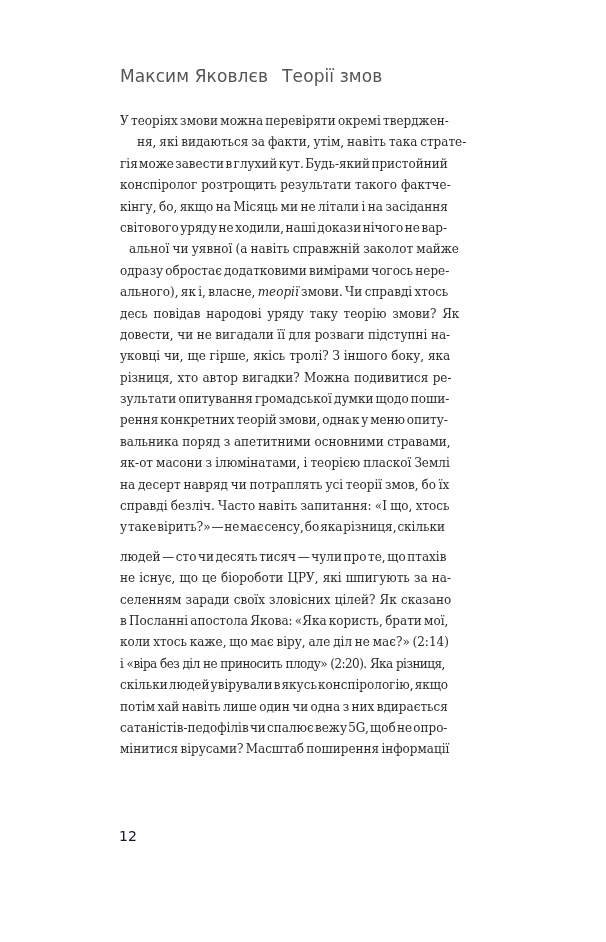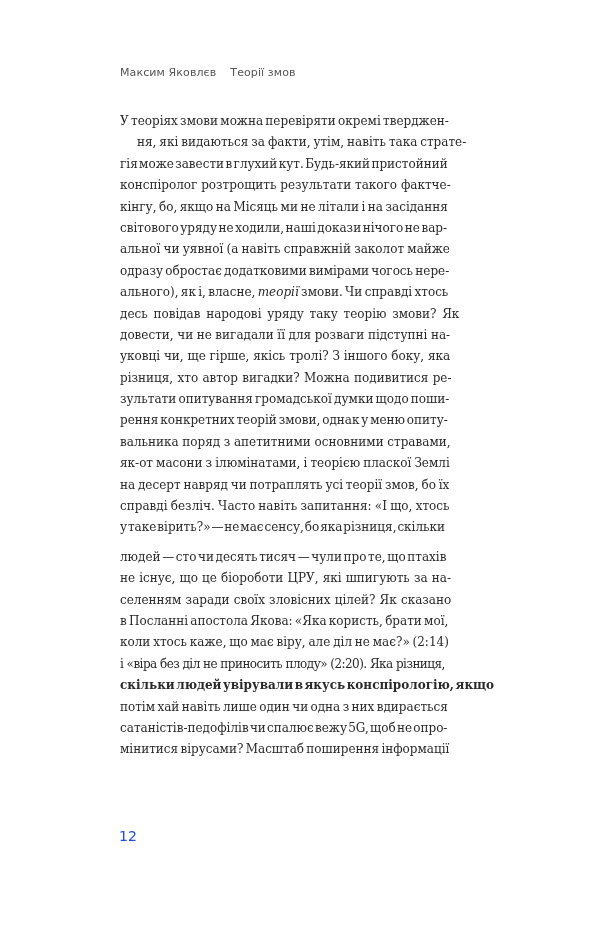--- a/index.html
+++ b/index.html
@@ -1,73 +1,73 @@
 <!DOCTYPE html>
 <html><head>
 <meta charset="utf-8">
 <style>
   html, body { margin: 0; padding: 0; background: #ffffff; }
   body { width: 606px; height: 942px; position: relative; overflow: hidden; }
   .page { position: absolute; left: 0; top: 0; width: 606px; height: 942px; background: #ffffff; }
   .running-head {
     position: absolute; left: 120px; top: 66px;
-    font-family: "DejaVu Sans", sans-serif; font-size: 11px; color: #555555;
+    font-family: "DejaVu Sans", sans-serif; font-size: 17px; color: #555555;
     letter-spacing: 0.1px; white-space: nowrap;
   }
   .running-head .title { margin-left: 14px; }
   .body-text {
     position: absolute; left: 120px; top: 111px; width: 402px;
     font-family: "DejaVu Serif", serif; font-size: 12px; line-height: 21.4px; color: #2a2a2a;
   }
   .line {
     display: block; height: 21.4px; white-space: nowrap;
     text-align: justify; text-align-last: justify;
   }
   .line.last { text-align-last: justify; }
   .line em { font-style: italic; }
   .folio {
     position: absolute; left: 119px; top: 828px;
-    font-family: "DejaVu Sans", sans-serif; font-size: 14px; color: #1d4ed8;
+    font-family: "DejaVu Sans", sans-serif; font-size: 14px; color: #0f172a;
   }
 </style>
 </head>
 <body>
 
 <div class="page">
   <div class="running-head">
     <span>Максим Яковлєв</span><span class="title">Теорії змов</span>
   </div>
 
   <div class="body-text" id="body-text">
       <span class="line" style="white-space: nowrap; display: block; text-align: left; text-align-last: auto; word-spacing: -1.5px;">У теоріях змови можна перевіряти окремі тверджен-</span>
       <span class="line" style="white-space: nowrap; display: block; text-align: left; text-align-last: auto; word-spacing: -0.875px; margin-left: 17px;">ня, які видаються за факти, утім, навіть така страте-</span>
       <span class="line" style="white-space: nowrap; display: block; text-align: left; text-align-last: auto; word-spacing: -2.42857px;">гія може завести в глухий кут. Будь-який пристойний</span>
       <span class="line" style="white-space: nowrap; display: block; text-align: left; text-align-last: auto; word-spacing: 0px;">конспіролог розтрощить результати такого фактче-</span>
       <span class="line" style="white-space: nowrap; display: block; text-align: left; text-align-last: auto; word-spacing: -1.3px;">кінгу, бо, якщо на Місяць ми не літали і на засідання</span>
       <span class="line" style="white-space: nowrap; display: block; text-align: left; text-align-last: auto; word-spacing: -2.25px;">світового уряду не ходили, наші докази нічого не вар-</span>
-      <span class="line" style="white-space: nowrap; display: block; text-align: left; text-align-last: auto; word-spacing: -0.571429px;">альної чи уявної (а навіть справжній заколот майже</span>
+      <span class="line" style="white-space: nowrap; display: block; text-align: left; text-align-last: auto; word-spacing: -0.571429px; margin-left: 9px;">альної чи уявної (а навіть справжній заколот майже</span>
       <span class="line" style="white-space: nowrap; display: block; text-align: left; text-align-last: auto; word-spacing: -1.6px;">одразу обростає додатковими вимірами чогось нере-</span>
       <span class="line" style="white-space: nowrap; display: block; text-align: left; text-align-last: auto; word-spacing: -1.5px;"><span>ального), як і, власне, </span><em>теорії</em><span> змови. Чи справді хтось</span></span>
       <span class="line" style="white-space: nowrap; display: block; text-align: left; text-align-last: auto; word-spacing: 1.85714px;">десь повідав народові уряду таку теорію змови? Як</span>
       <span class="line" style="white-space: nowrap; display: block; text-align: left; text-align-last: auto; word-spacing: -0.25px;">довести, чи не вигадали її для розваги підступні на-</span>
       <span class="line" style="white-space: nowrap; display: block; text-align: left; text-align-last: auto; word-spacing: 0px;">уковці чи, ще гірше, якісь тролі? З іншого боку, яка</span>
       <span class="line" style="white-space: nowrap; display: block; text-align: left; text-align-last: auto; word-spacing: 0.5px;">різниця, хто автор вигадки? Можна подивитися ре-</span>
       <span class="line" style="white-space: nowrap; display: block; text-align: left; text-align-last: auto; word-spacing: -1.6px;">зультати опитування громадської думки щодо поши-</span>
       <span class="line" style="white-space: nowrap; display: block; text-align: left; text-align-last: auto; word-spacing: -2px;">рення конкретних теорій змови, однак у меню опиту-</span>
       <span class="line" style="white-space: nowrap; display: block; text-align: left; text-align-last: auto; word-spacing: -0.2px;">вальника поряд з апетитними основними стравами,</span>
       <span class="line" style="white-space: nowrap; display: block; text-align: left; text-align-last: auto; word-spacing: -0.714286px;">як-от масони з ілюмінатами, і теорією пласкої Землі</span>
       <span class="line" style="white-space: nowrap; display: block; text-align: left; text-align-last: auto; word-spacing: -1px;">на десерт навряд чи потраплять усі теорії змов, бо їх</span>
       <span class="line" style="white-space: nowrap; display: block; text-align: left; text-align-last: auto; word-spacing: -0.571429px;">справді безліч. Часто навіть запитання: «І що, хтось</span>
       <span class="line" style="white-space: nowrap; display: block; text-align: left; text-align-last: auto; word-spacing: -2.9px;">у таке вірить?» — не має сенсу, бо яка різниця, скільки</span>
       <span class="line" style="white-space: nowrap; display: block; text-align: left; text-align-last: auto; word-spacing: -2.18182px; margin-top: 8px;">людей — сто чи десять тисяч — чули про те, що птахів</span>
       <span class="line" style="white-space: nowrap; display: block; text-align: left; text-align-last: auto; word-spacing: 0.333333px;">не існує, що це біороботи ЦРУ, які шпигують за на-</span>
       <span class="line" style="white-space: nowrap; display: block; text-align: left; text-align-last: auto; word-spacing: 0.333333px;">селенням заради своїх зловісних цілей? Як сказано</span>
       <span class="line" style="white-space: nowrap; display: block; text-align: left; text-align-last: auto; word-spacing: -1.57143px;">в Посланні апостола Якова: «Яка користь, брати мої,</span>
       <span class="line" style="white-space: nowrap; display: block; text-align: left; text-align-last: auto; word-spacing: -1px;">коли хтось каже, що має віру, але діл не має?» (2:14)</span>
       <span class="line" style="white-space: nowrap; display: block; text-align: left; text-align-last: auto; letter-spacing: -0.535714px;">і «віра без діл не приносить плоду» (2:20). Яка різниця,</span>
-      <span class="line" style="white-space: nowrap; display: block; text-align: left; text-align-last: auto; word-spacing: -2.66667px; font-weight: bold;">скільки людей увірували в якусь конспірологію, якщо</span>
+      <span class="line" style="white-space: nowrap; display: block; text-align: left; text-align-last: auto; word-spacing: -2.66667px;">скільки людей увірували в якусь конспірологію, якщо</span>
       <span class="line" style="white-space: nowrap; display: block; text-align: left; text-align-last: auto; word-spacing: -1.44444px;">потім хай навіть лише один чи одна з них вдирається</span>
       <span class="line" style="white-space: nowrap; display: block; text-align: left; text-align-last: auto; word-spacing: -2.57143px;">сатаністів-педофілів чи спалює вежу 5G, щоб не опро-</span>
       <span class="line last" style="white-space: nowrap; display: block; text-align: left; text-align-last: auto; word-spacing: -1.5px;">мінитися вірусами? Масштаб поширення інформації</span>
     </div>
 
   <div class="folio">12</div>
 </div>
 
 </body></html>

